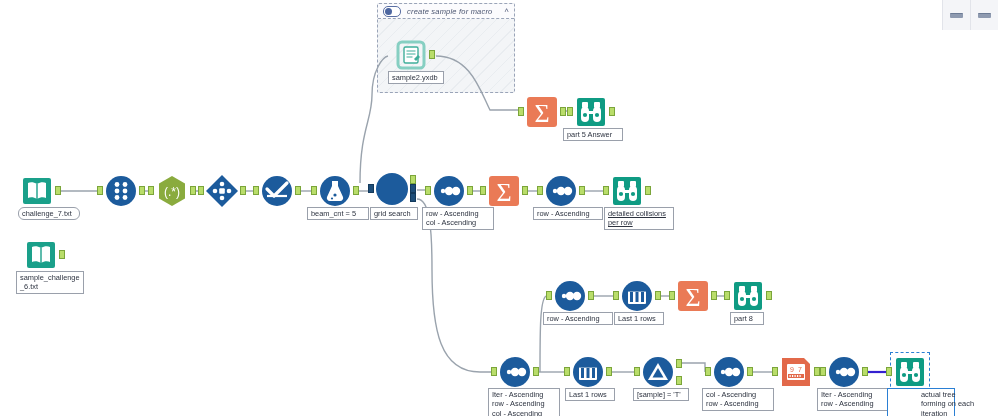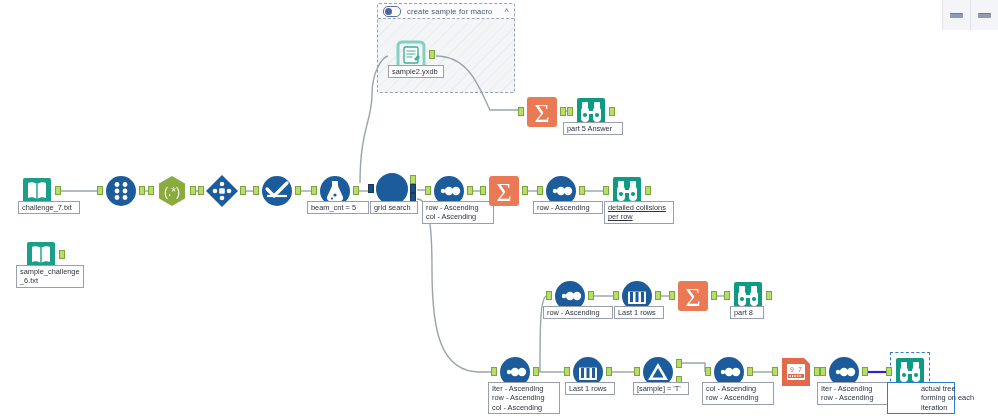--- a/index.html
+++ b/index.html
@@ -48,41 +48,41 @@
   .anch.dark{background:#1e4e79;border-color:#133a5c;}
   .anch.o1{right:-7px;top:3px;}
   .anch.o2{right:-7px;top:12px;}
   .anch.o3{right:-7px;top:21px;}
   .anch.f-t{right:-7px;top:4px;}
   .anch.f-f{right:-7px;top:21px;}
 
   
   .lbl{position:absolute;background:#ffffff;border:1px solid #9aa0ab;
        font-size:7.4px;line-height:9.4px;color:#2d3340;padding:1px 3px;
-       white-space:pre;box-sizing:border-box;}
+       white-space:pre;box-sizing:border-box;margin-top:6px;}
   .lbl.sel{border-color:#2a7fd4;}
 
   
   svg.wires{position:absolute;left:0;top:0;width:998px;height:416px;pointer-events:none;}
 </style>
 </head>
 <body>
 
 <div id="canvas">
 
   <div class="winbtns">
     <div class="winbtn">
       <div class="bar"></div>
     </div>
     <div class="winbtn">
       <div class="bar"></div>
     </div>
   </div>
 
-  <div class="container" style="left:377px;top:3px;width:136px;height:88px;">
+  <div class="container" style="left:377px;top:3px;width:136px;height:88px;font-style:italic;">
     <div class="chead">
       <div class="toggle"></div>
       <div class="ctitle">create sample for macro</div>
       <div class="caret">˄</div>
     </div>
   </div>
 
   <svg class="wires" viewBox="0 0 998 416" id="wires">
       <path d="M 61 191 L 97 191" fill="none" stroke="#9aa3ad" stroke-width="1.4"></path>
       <path d="M 145 191 L 148 191" fill="none" stroke="#9aa3ad" stroke-width="1.4"></path>
@@ -112,21 +112,21 @@
 
   <div id="tools">
       <div class="tool" style="left: 20px; top: 174px;">
         <div class="glyph"><svg viewBox="0 0 34 34" width="34" height="34">
             <rect x="3" y="4" width="28" height="26" rx="2" fill="#1aa08a"></rect>
             <path d="M17 10 C14 8 10 8 8 9 L8 24 C10 23 14 23 17 25 C20 23 24 23 26 24 L26 9 C24 8 20 8 17 10 Z" fill="#ffffff"></path>
             <path d="M17 10 L17 25" stroke="#1aa08a" stroke-width="1.4"></path>
           </svg></div>
         <div class="anch out"></div>
       </div>
-      <div class="lbl" style="left: 18px; top: 201px; width: 62px;">challenge_7.txt</div>
+      <div class="lbl" style="left: 18px; top: 201px; width: 62px; border-radius: 6px;">challenge_7.txt</div>
       <div class="tool" style="left: 24px; top: 238px;">
         <div class="glyph"><svg viewBox="0 0 34 34" width="34" height="34">
             <rect x="3" y="4" width="28" height="26" rx="2" fill="#1aa08a"></rect>
             <path d="M17 10 C14 8 10 8 8 9 L8 24 C10 23 14 23 17 25 C20 23 24 23 26 24 L26 9 C24 8 20 8 17 10 Z" fill="#ffffff"></path>
             <path d="M17 10 L17 25" stroke="#1aa08a" stroke-width="1.4"></path>
           </svg></div>
         <div class="anch out"></div>
       </div>
       <div class="lbl" style="left: 16px; top: 265px; width: 68px;">sample_challenge
 _6.txt</div>

